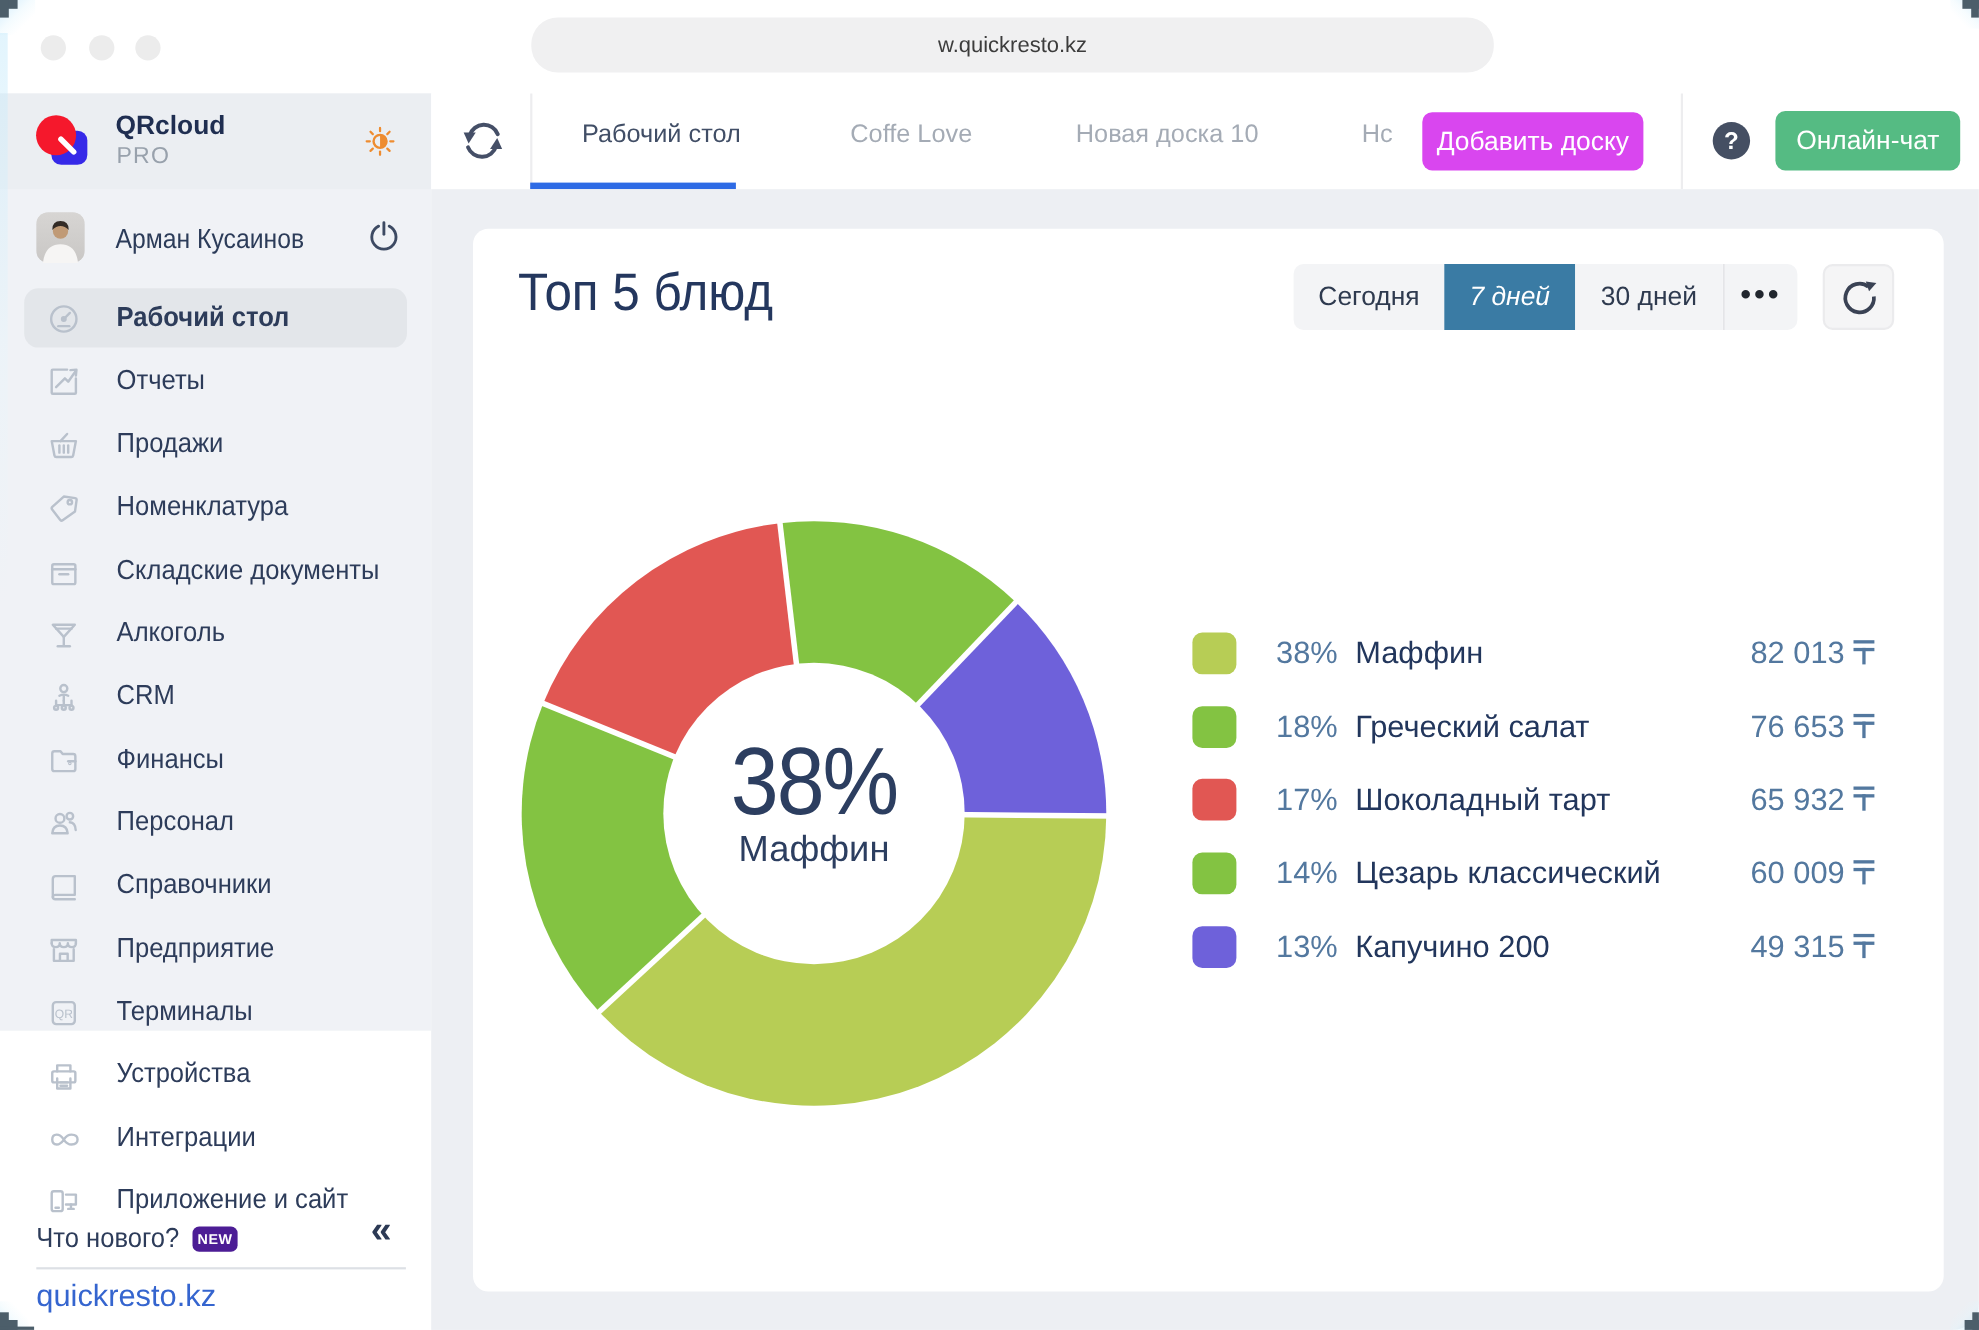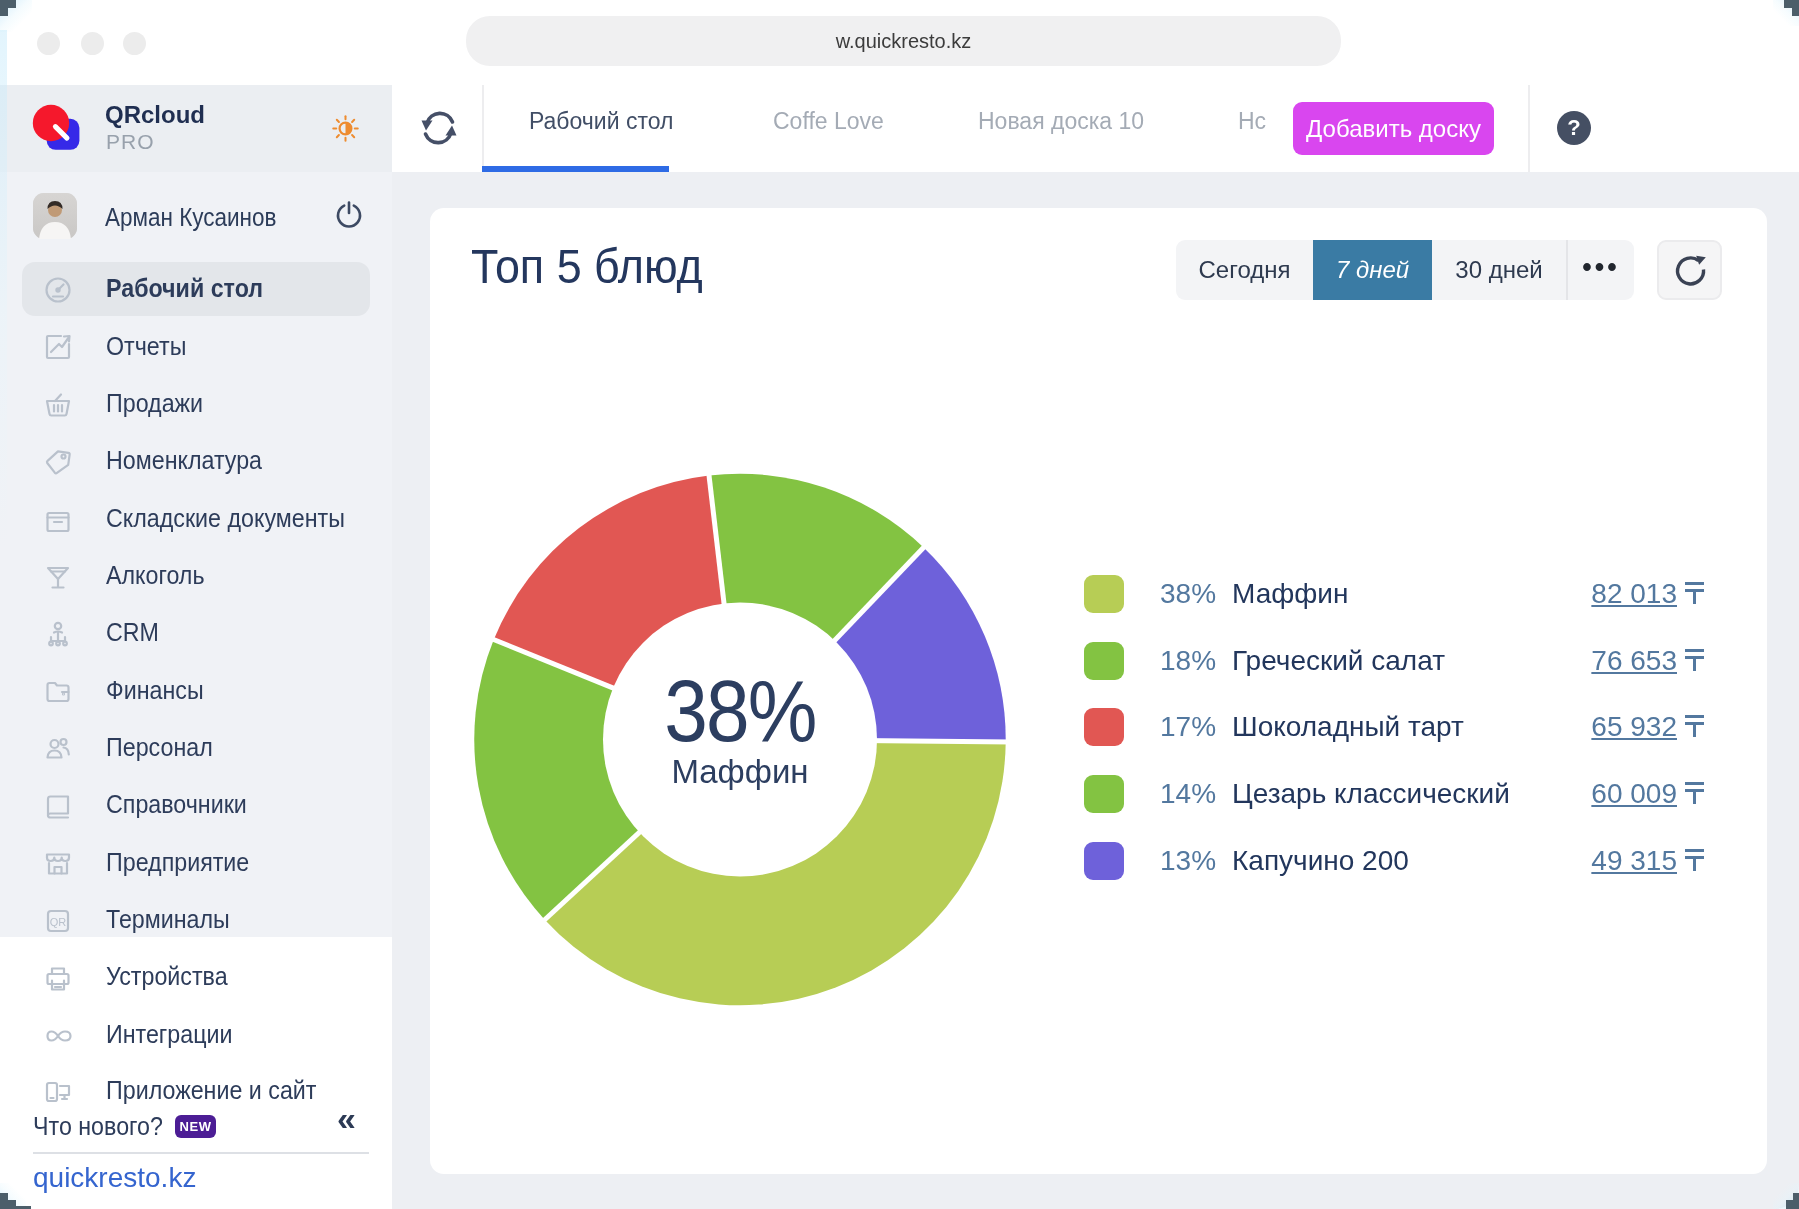--- a/index.html
+++ b/index.html
@@ -6,21 +6,21 @@
 html,body { width:1799px; height:1209px; overflow:hidden; }
 body { font-family:"Liberation Sans", sans-serif; background:#ffffff; position:relative; }
 .abs { position:absolute; }
 
 .corner { position:absolute; background:#4c5e6a; }
 .bluetint { position:absolute; pointer-events:none; }
 
 .win { position:absolute; left:0; top:0; width:1799px; height:1209px; border-radius:24px; overflow:hidden; background:#ffffff; }
 
 .dot { position:absolute; width:23px; height:23px; border-radius:50%; background:#ececec; top:32px; }
-.urlbar { position:absolute; left:466px; top:16px; width:875px; height:50px; border-radius:24px; background:#f0f0f1; color:#3c3c3c; font-size:20px; line-height:50px; text-align:center; }
+.urlbar { position:absolute; left:483px; top:16px; width:875px; height:50px; border-radius:24px; background:#f0f0f1; color:#3c3c3c; font-size:20px; line-height:50px; text-align:center; }
 
 .sidebar { position:absolute; left:0; top:85px; width:392px; height:852px; background:#f0f2f6; }
 .logostrip { position:absolute; left:0; top:0; width:392px; height:87px; background:#ebeef2; }
 .qrtext { position:absolute; left:105px; top:16px; font-size:24px; font-weight:700; color:#1f2e51; }
 .protext { position:absolute; left:106px; top:45px; font-size:21px; color:#98a1ac; letter-spacing:1px; }
 .uname { position:absolute; left:105px; top:118px; font-size:25px; font-weight:500; color:#2c3c59; transform:scaleX(0.90); transform-origin:left center; }
 .item { position:absolute; left:106px; font-size:25px; font-weight:500; color:#2d3c5a; transform:scaleX(0.93); transform-origin:left center; }
 .activepill { position:absolute; left:22px; top:177px; width:348px; height:54px; border-radius:13px; background:#e3e6ea; }
 .icon { position:absolute; left:42px; width:32px; height:32px; }
 .newbadge { position:absolute; left:175px; top:1030px; width:41px; height:23px; background:#4c1d95; border-radius:6px; color:#fff; font-size:13px; font-weight:700; text-align:center; line-height:23px; letter-spacing:0.5px; }
@@ -42,21 +42,21 @@
 .seg { position:absolute; top:32px; height:60px; font-size:24px; color:#2e3a4f; text-align:center; background:#f3f4f6; }
 .seg-l { border-radius:9px 0 0 9px; }
 .seg-r { border-radius:0 9px 9px 0; }
 .segactive { background:#3a7ba4; color:#ffffff;font-style:italic; }
 .refreshbtn { position:absolute; left:1227px; top:32px; width:65px; height:60px; background:#f5f5f6; border:2px solid #ebebed; border-radius:9px; }
 
 .lrow { position:absolute; left:654px; width:640px; height:40px; }
 .lsq { position:absolute; left:0; top:0; width:40px; height:38px; border-radius:9px; }
 .lpct { position:absolute; left:76px; top:3px; width:80px; font-size:28px; color:#53789f; }
 .lname { position:absolute; left:148px; top:3px; font-size:28px; font-weight:500; color:#22365c; }
-.lprice { position:absolute; right:20px; top:3px; font-size:28px; color:#53789f; text-align:right;text-decoration:underline; }
+.lprice { position:absolute; right:20px; top:3px; font-size:28px; color:#53789f; text-align:right; }
 
 .tg { display:inline-block; position:relative; width:19px; height:22px; margin-left:8px; vertical-align:-1px; }
 .tg i { position:absolute; left:0; display:block; background:#53789f; }
 .tg .b1 { top:0; width:19px; height:3px; }
 .tg .b2 { top:7px; width:19px; height:3px; }
 .tg .st { left:8px; top:7px; width:3px; height:15px; }
 .ctr38 { position:absolute; left:160px; top:453px; width:300px; text-align:center; font-size:87px; color:#2c3e60; letter-spacing:-2px; transform:scaleX(0.9); }
 .ctrname { position:absolute; left:160px; top:545px; width:300px; text-align:center; font-size:33px; color:#2c3e60; }
 </style>
 </head>
@@ -265,20 +265,21 @@
     </svg>
     <div class="vsep" style="left:90px;"></div>
     <div class="tab tabactive" style="left:137px;">Рабочий стол</div>
     <div class="underline"></div>
     <div class="tab" style="left:381px;">Coffe Love</div>
     <div class="tab" style="left:586px;">Новая доска 10</div>
     <div class="tab" style="left:846px;">Нс</div>
     <div class="btn-add">Добавить доску</div>
     <div class="vsep" style="left:1136px;"></div>
     <div class="helpcirc">?</div>
+    <div class="btn-chat">Онлайн-чат</div>
   </div>
 
   <div class="main">
     <div class="card">
       <div class="title">Топ 5 блюд</div>
       <div class="seg seg-l" style="left:746px;width:137px;line-height:60px;">Сегодня</div>
       <div class="seg segactive" style="left:883px;width:119px;line-height:60px;">7 дней</div>
       <div class="seg" style="left:1002px;width:134px;line-height:60px;">30 дней</div>
       <div class="seg seg-r" style="left:1136px;width:68px;line-height:54px;font-weight:700;color:#21262e;letter-spacing:3px;font-size:27px;border-left:2px solid #e4e5e8;">•••</div>
       <div class="refreshbtn">

